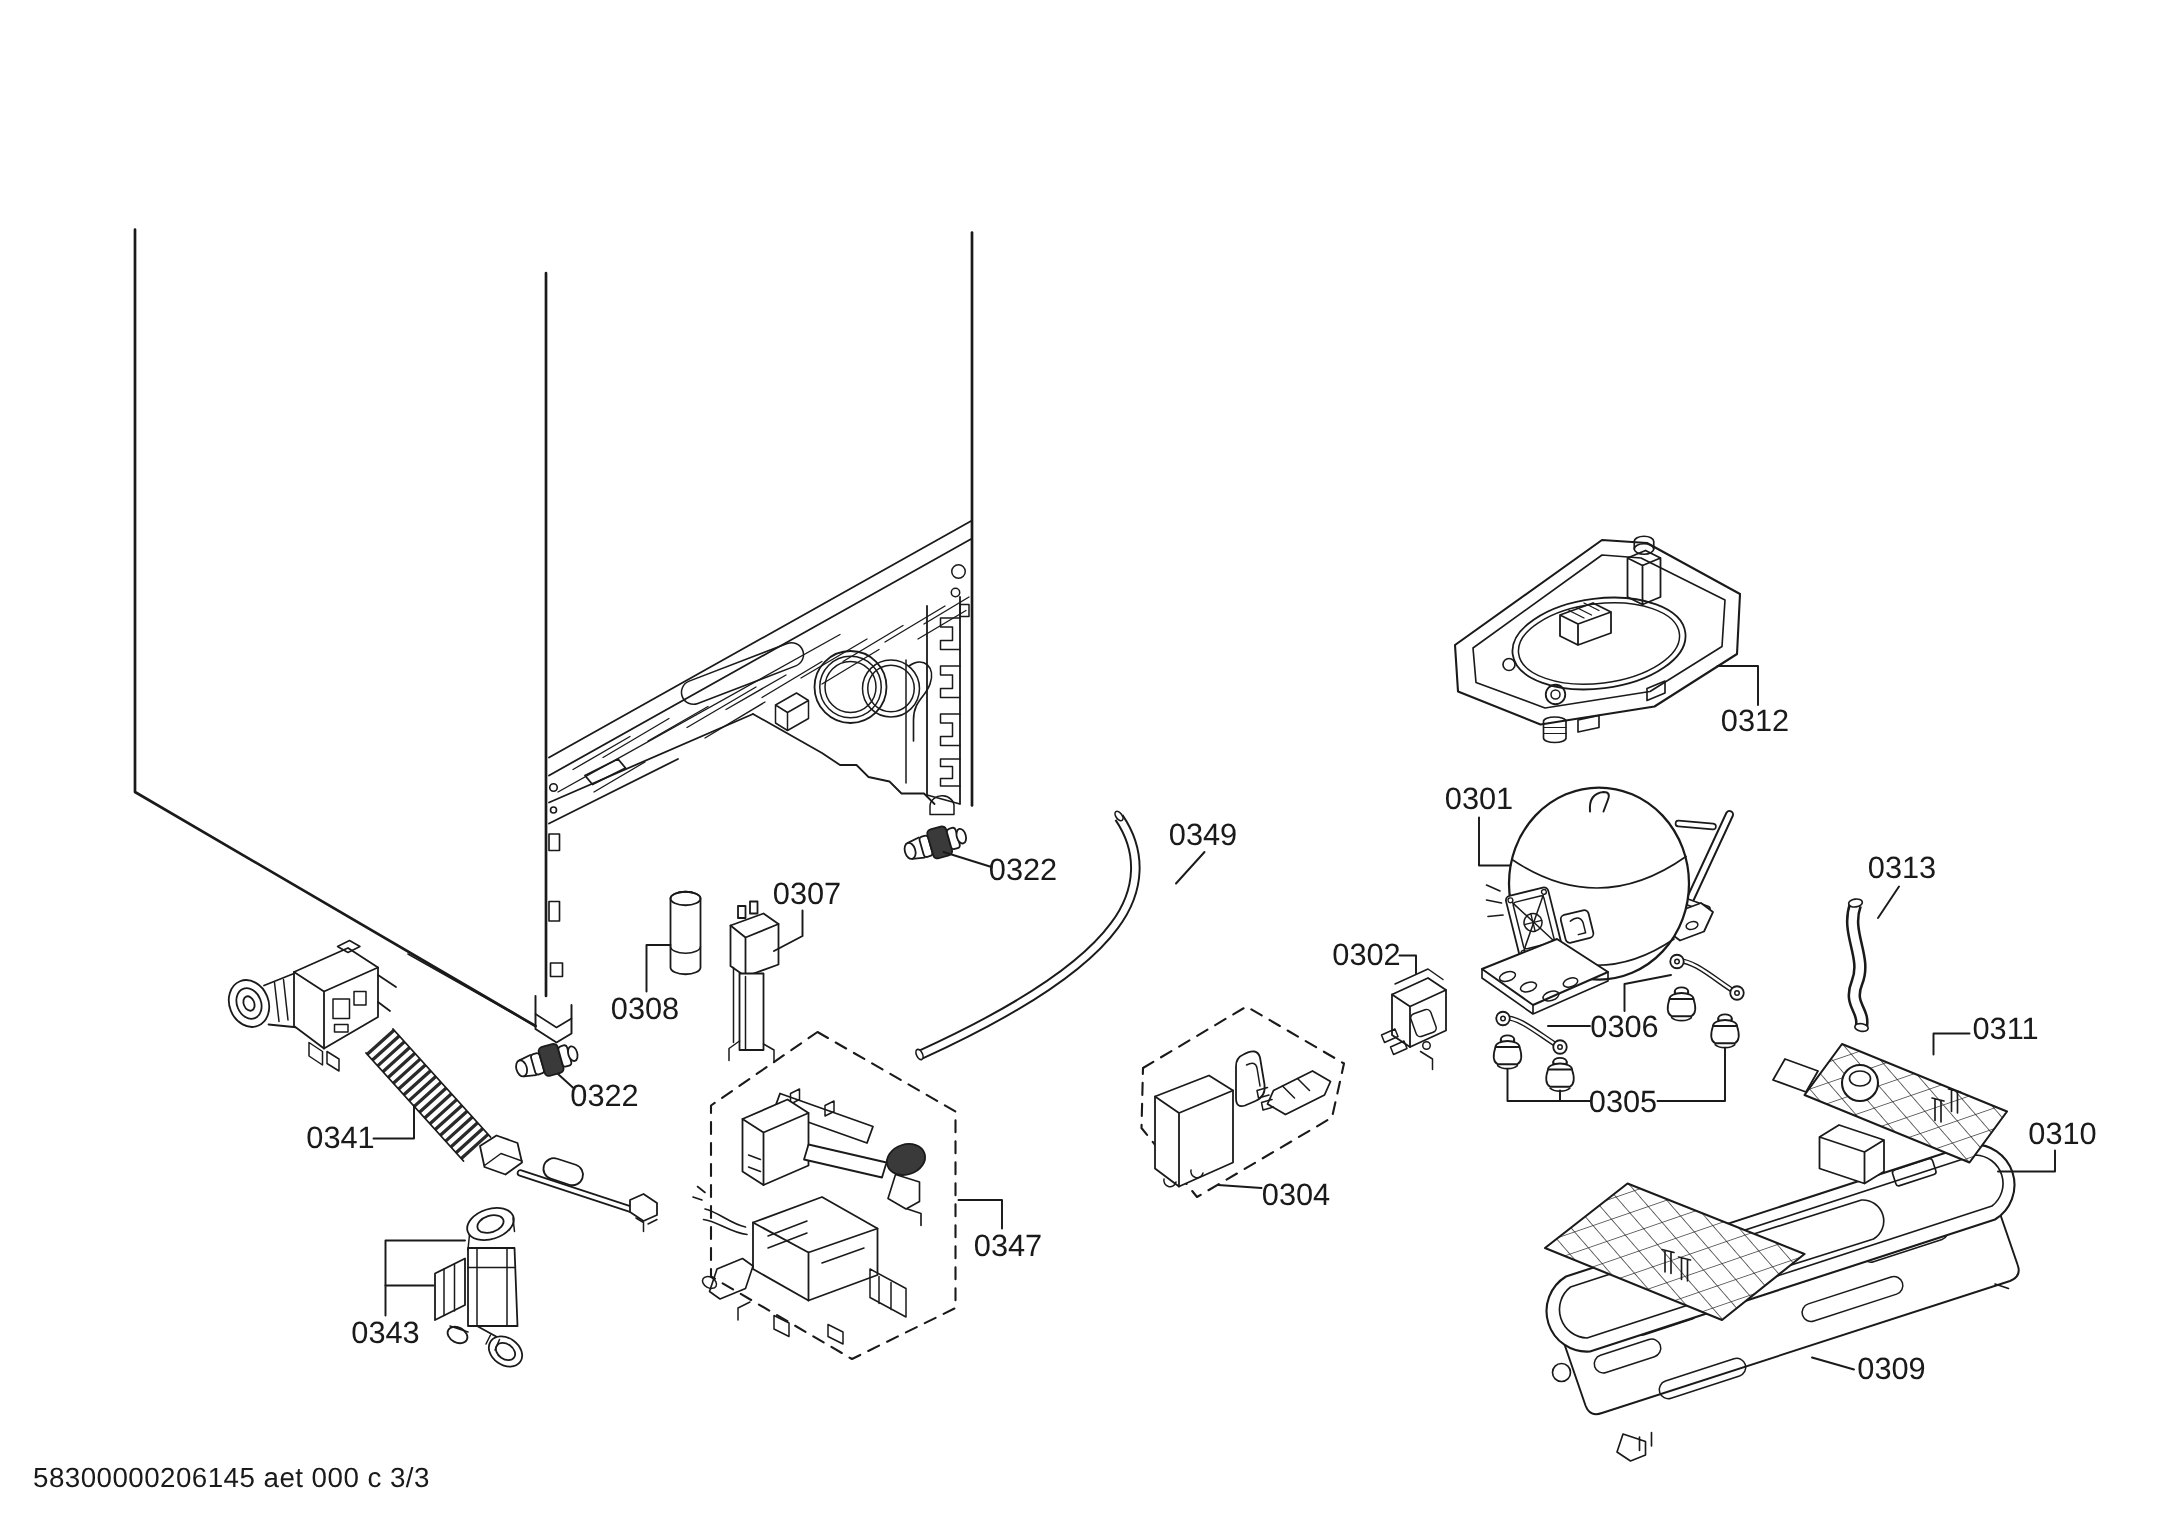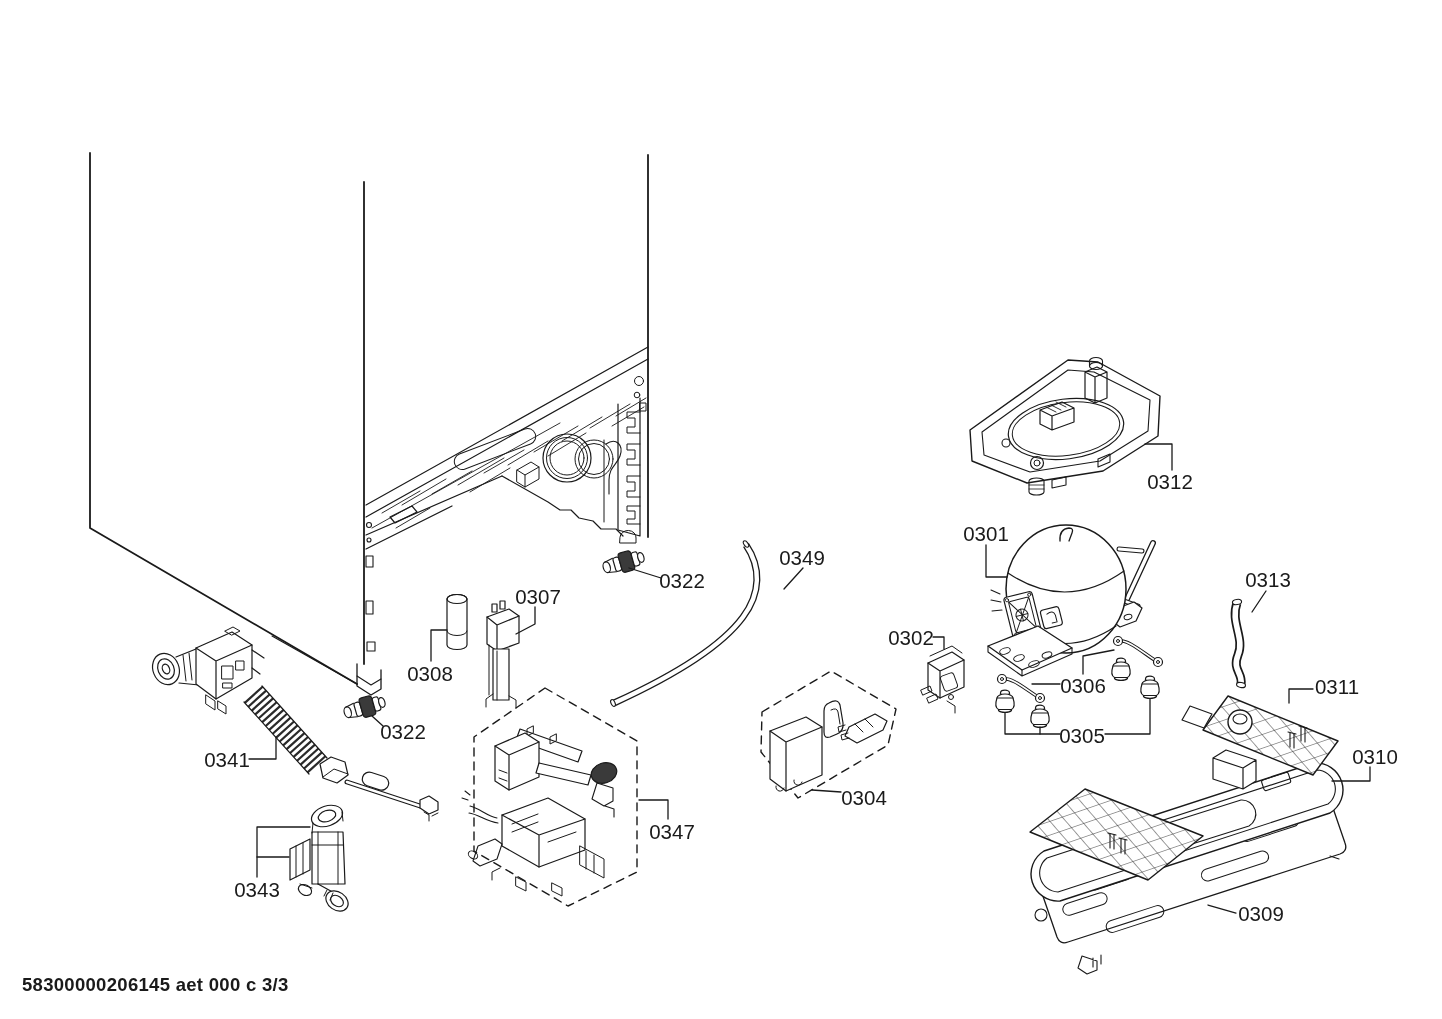--- a/index.html
+++ b/index.html
@@ -1,20 +1,20 @@
 <!DOCTYPE html>
 <html><head>
 <meta charset="utf-8">
 <style>
   html,body{margin:0;padding:0;background:#e8e8e8;}
   .page{position:relative;width:1442px;height:1019px;background:#ffffff;overflow:hidden;
         font-family:"Liberation Sans", sans-serif;}
   .page svg{position:absolute;left:0;top:0;}
   .footer{position:absolute;left:22px;top:974px;font-size:18.5px;color:#1a1a1a;
-          letter-spacing:0.3px;white-space:pre;font-weight:bold;}
+          letter-spacing:0.3px;white-space:pre;}
 </style>
 </head>
 <body>
 
 <div class="page">
 <svg width="1442" height="1019" viewBox="0 0 1442 1019" xmlns="http://www.w3.org/2000/svg">
   <defs>
     <pattern id="gp" width="13" height="13" patternUnits="userSpaceOnUse" patternTransform="rotate(-19) skewX(22)">
       <rect width="13" height="13" fill="#ffffff"></rect>
       <path d="M0,0 H13 M0,0 V13" stroke="#2a2a2a" stroke-width="1" fill="none"></path>

